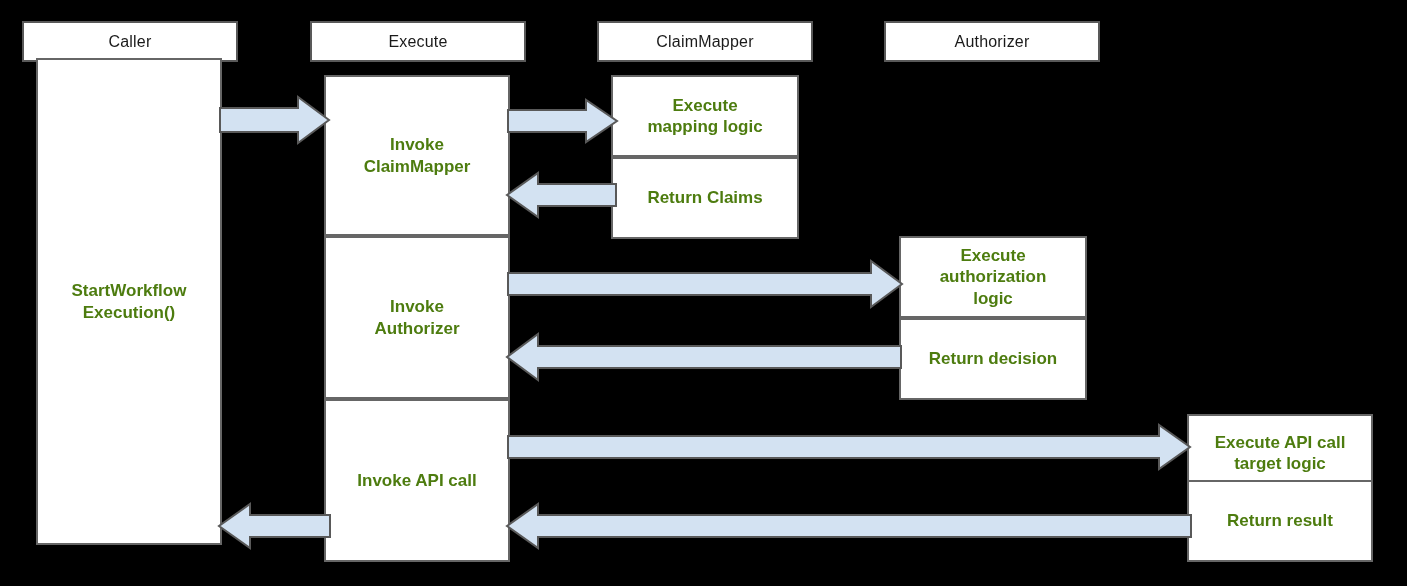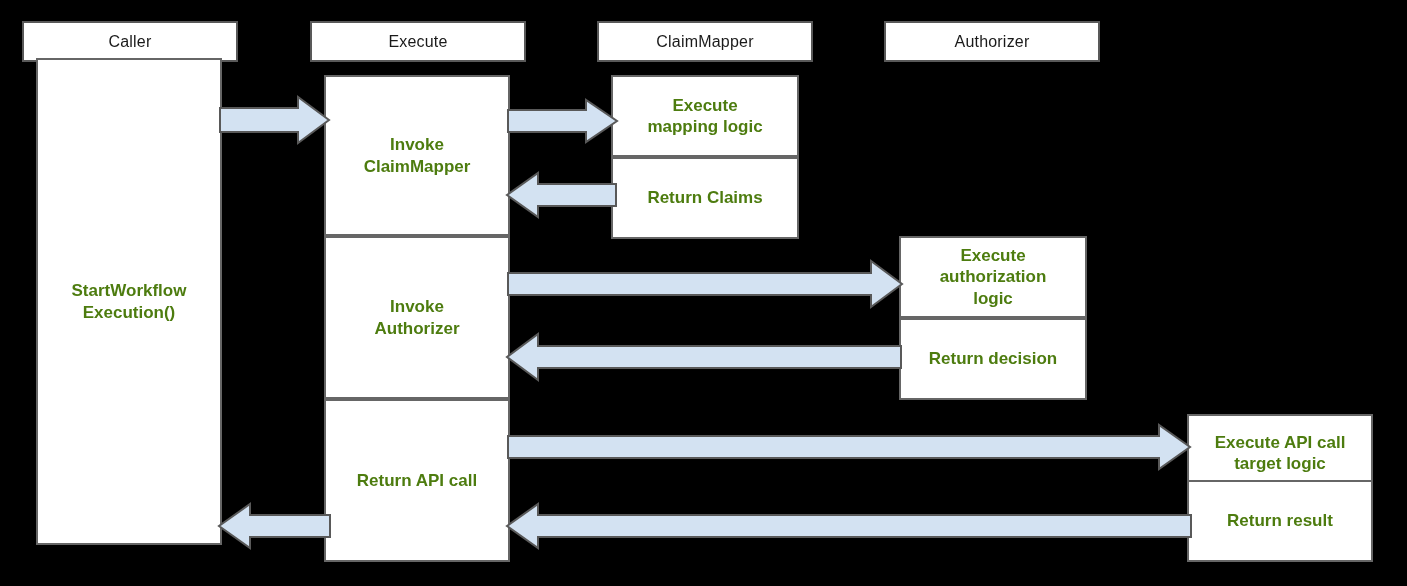--- a/index.html
+++ b/index.html
@@ -90,21 +90,21 @@
     <span class="act-label">Invoke
 ClaimMapper</span>
   </div>
 
   <div class="act-box" style="left:324px; top:236px; width:186px; height:163px;">
     <span class="act-label">Invoke
 Authorizer</span>
   </div>
 
   <div class="act-box" style="left:324px; top:399px; width:186px; height:163px;">
-    <span class="act-label">Return API call</span>
+    <span class="act-label">Invoke API call</span>
   </div>
 
   <div class="act-box" style="left:611px; top:75px; width:188px; height:82px;">
     <span class="act-label">Execute
 mapping logic</span>
   </div>
 
   <div class="act-box" style="left:611px; top:157px; width:188px; height:82px;">
     <span class="act-label">Return Claims</span>
   </div>

